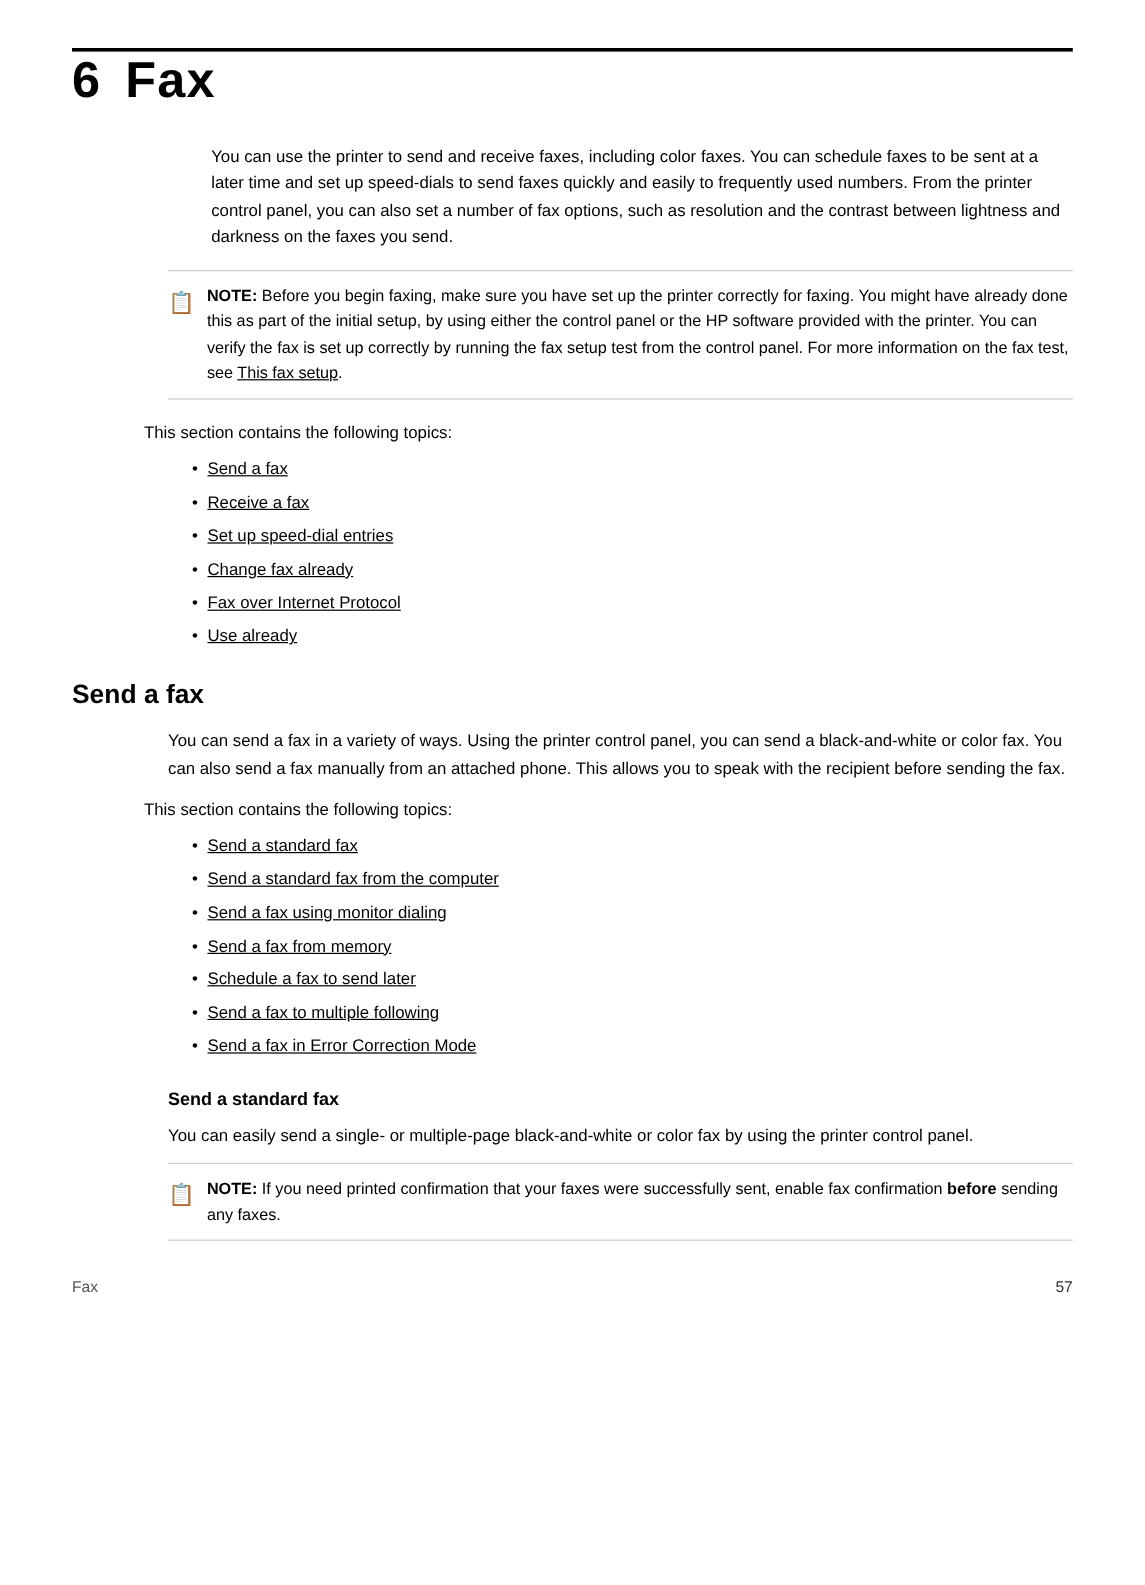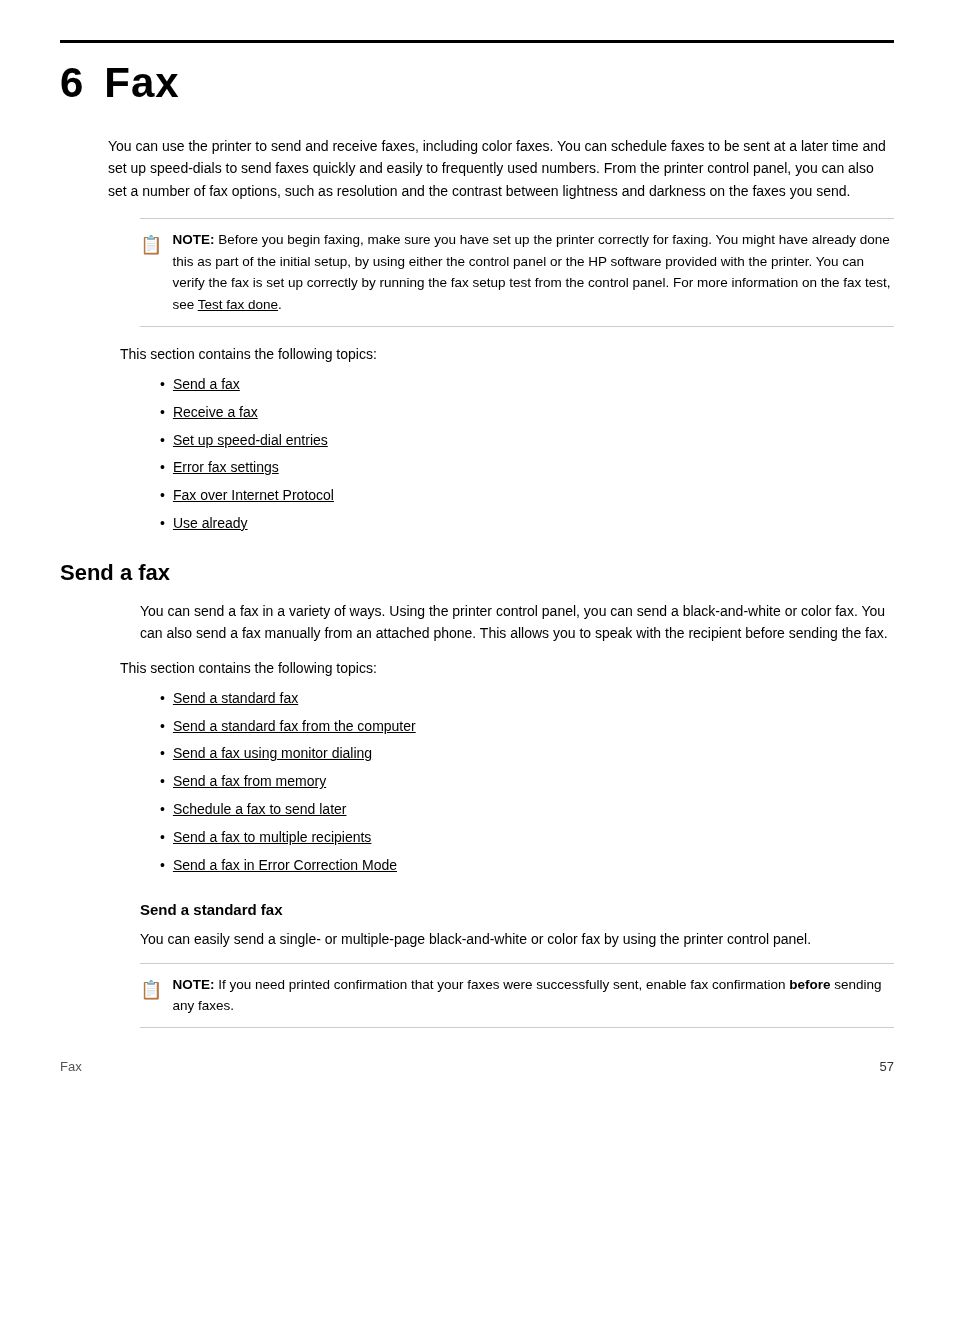--- a/index.html
+++ b/index.html
@@ -19,39 +19,38 @@
     }
 
     .page {
       padding: 40px 60px 60px 60px;
       position: relative;
     }
 
     
     .chapter-header {
       border-top: 3px solid #000;
-      padding-top: 16px;
       margin-bottom: 28px;
     }
 
     .chapter-title {
       font-size: 42px;
       font-weight: bold;
       letter-spacing: 1px;
     }
 
     .chapter-number {
       font-size: 42px;
       font-weight: bold;
       margin-right: 20px;
     }
 
     
     .intro-text {
-      margin-left: 48px;
+      margin-left: 116px;
       margin-bottom: 16px;
       line-height: 1.6;
     }
 
     
     .note-box {
       margin-left: 80px;
       margin-bottom: 16px;
       border-top: 1px solid #ccc;
       border-bottom: 1px solid #ccc;
@@ -172,38 +171,38 @@
     </div>
   </div>
 
   <p class="intro-text">You can use the printer to send and receive faxes, including color faxes. You can schedule faxes to be sent at a later time and set up speed-dials to send faxes quickly and easily to frequently used numbers. From the printer control panel, you can also set a number of fax options, such as resolution and the contrast between lightness and darkness on the faxes you send.</p>
 
   <div class="note-box">
     <span class="note-icon">📋</span>
     <div class="note-content">
       <span class="note-label">NOTE:</span>
       <span>Before you begin faxing, make sure you have set up the printer correctly for faxing. You might have already done this as part of the initial setup, by using either the control panel or the HP software provided with the printer. You can verify the fax is set up correctly by running the fax setup test from the control panel. For more information on the fax test, see</span>
-      <a href="#">Test fax done</a><span>.</span>
+      <a href="#">This fax setup</a><span>.</span>
     </div>
   </div>
 
   <p class="topics-intro">This section contains the following topics:</p>
 
   <ul class="topics-list">
     <li>
         <a href="#send-a-fax">Send a fax</a>
       </li>
     <li>
         <a href="#receive-a-fax">Receive a fax</a>
       </li>
     <li>
         <a href="#speed-dial">Set up speed-dial entries</a>
       </li>
     <li>
-        <a href="#change-settings">Error fax settings</a>
+        <a href="#change-settings">Change fax already</a>
       </li>
     <li>
         <a href="#foip">Fax over Internet Protocol</a>
       </li>
     <li>
         <a href="#reports">Use already</a>
       </li>
   </ul>
 
   <div id="send-a-fax">
@@ -223,21 +222,21 @@
       <li>
           <a href="#monitor-dialing">Send a fax using monitor dialing</a>
         </li>
       <li>
           <a href="#fax-from-memory">Send a fax from memory</a>
         </li>
       <li>
           <a href="#schedule-fax">Schedule a fax to send later</a>
         </li>
       <li>
-          <a href="#multiple-recipients">Send a fax to multiple recipients</a>
+          <a href="#multiple-recipients">Send a fax to multiple following</a>
         </li>
       <li>
           <a href="#error-correction">Send a fax in Error Correction Mode</a>
         </li>
     </ul>
   </div>
 
   <div id="standard-fax">
     <div class="subsection-block">
       <h3 class="subsection-heading">Send a standard fax</h3>

